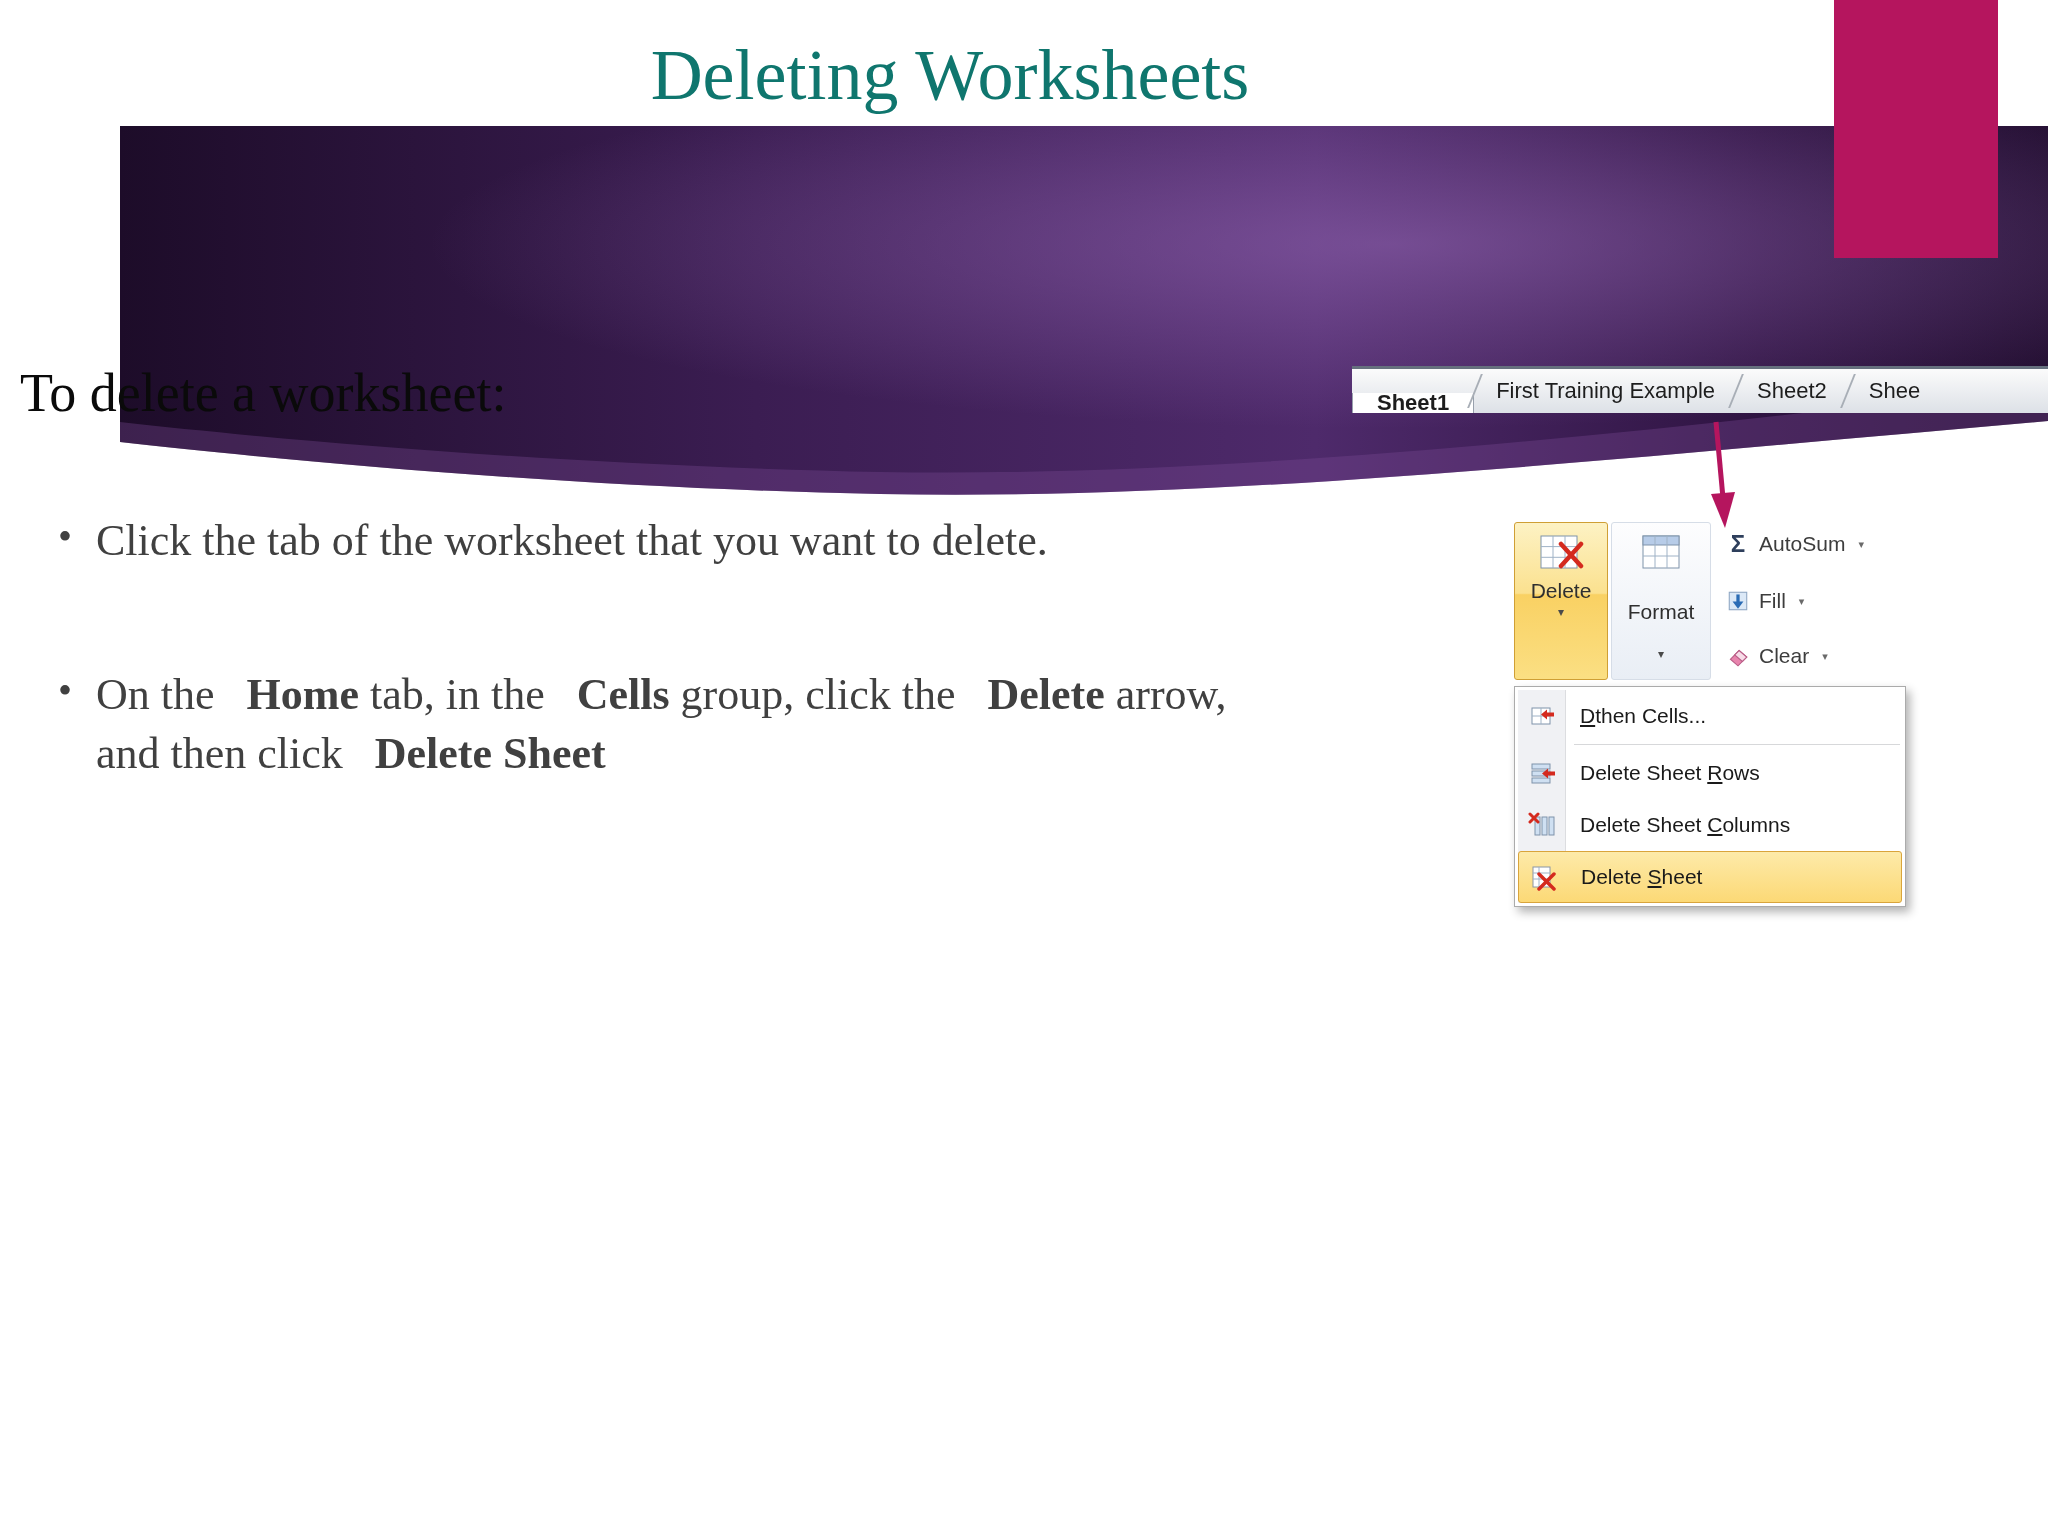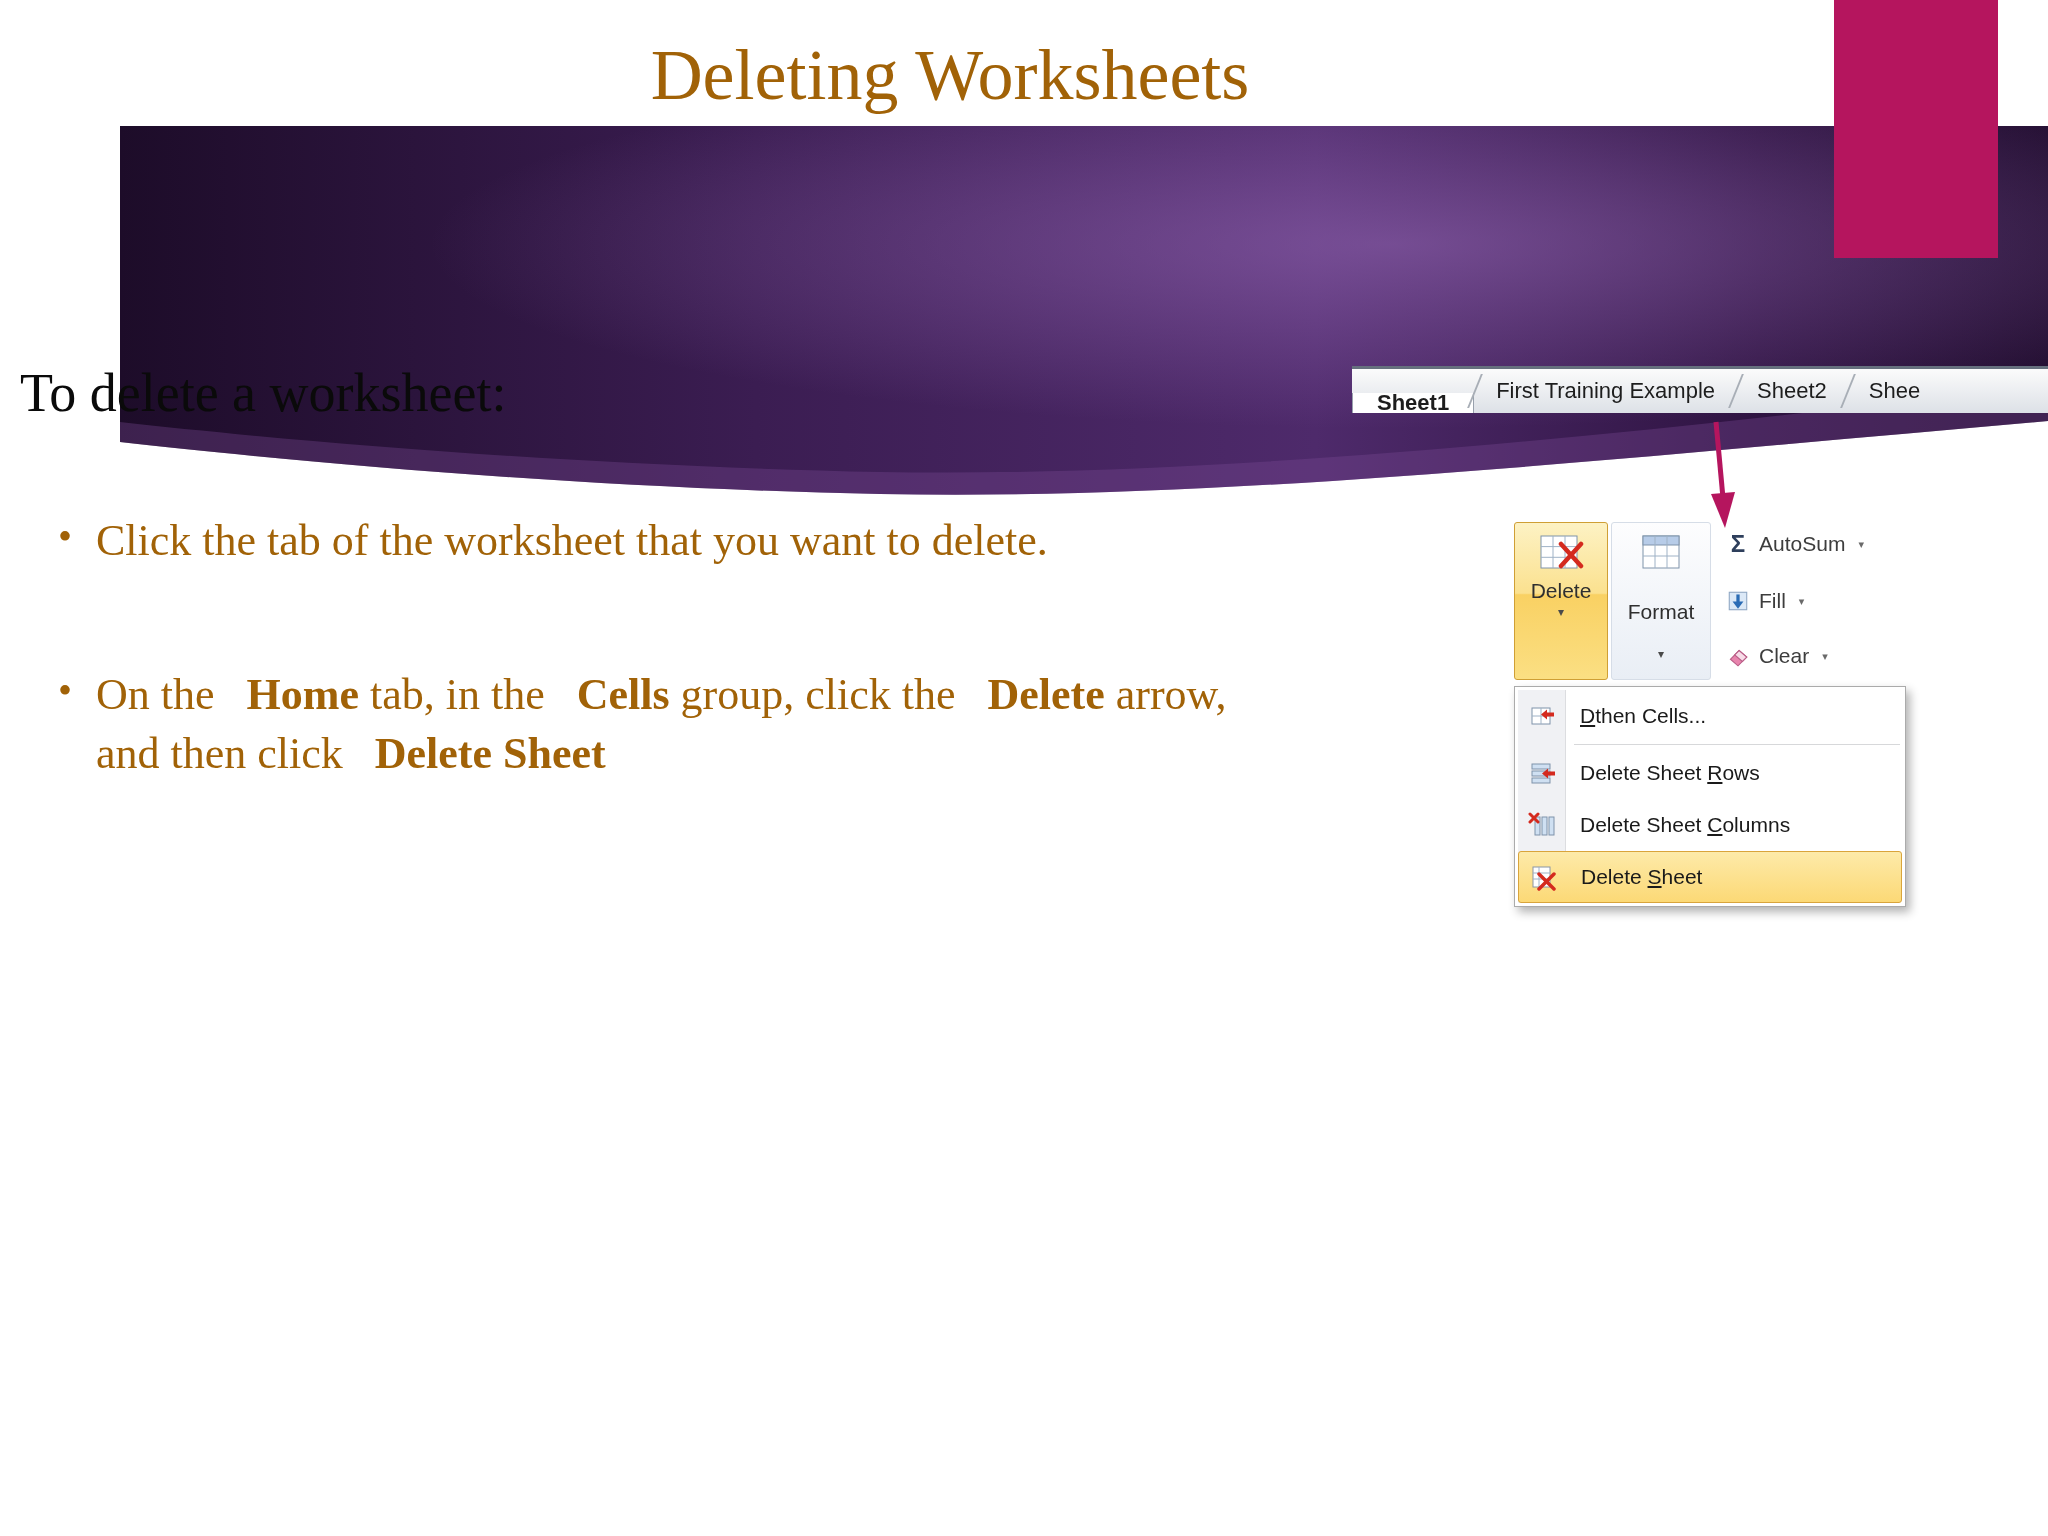--- a/index.html
+++ b/index.html
@@ -17,28 +17,28 @@
     width:1928px;height:380px;z-index:1;display:block;
   }
   .accent-rect{
     position:absolute;left:1834px;top:0;width:164px;height:258px;
     background:#b5155e;z-index:5;
   }
 
   
   .title{
     position:absolute;left:0;top:34px;width:1900px;
-    text-align:center;font-size:72px;color:#a16207;z-index:4;
+    text-align:center;font-size:72px;color:#0f766e;z-index:4;
   }
   .intro{
     position:absolute;left:20px;top:362px;
     font-size:54px;color:#0a0a0a;z-index:3;white-space:nowrap;
   }
   .bullet{
-    position:absolute;left:52px;color:#a16207;
+    position:absolute;left:52px;color:#404040;
     font-size:44px;line-height:1.33;z-index:3;
     padding-left:44px;
   }
   .bullet::before{
     content:"\2022";position:absolute;left:6px;top:-2px;font-size:40px;
   }
   .bullet-1{top:512px;width:1400px;}
   .bullet-2{top:666px;width:1190px;}
   .bold{font-weight:bold;margin-left:21px;}
 

